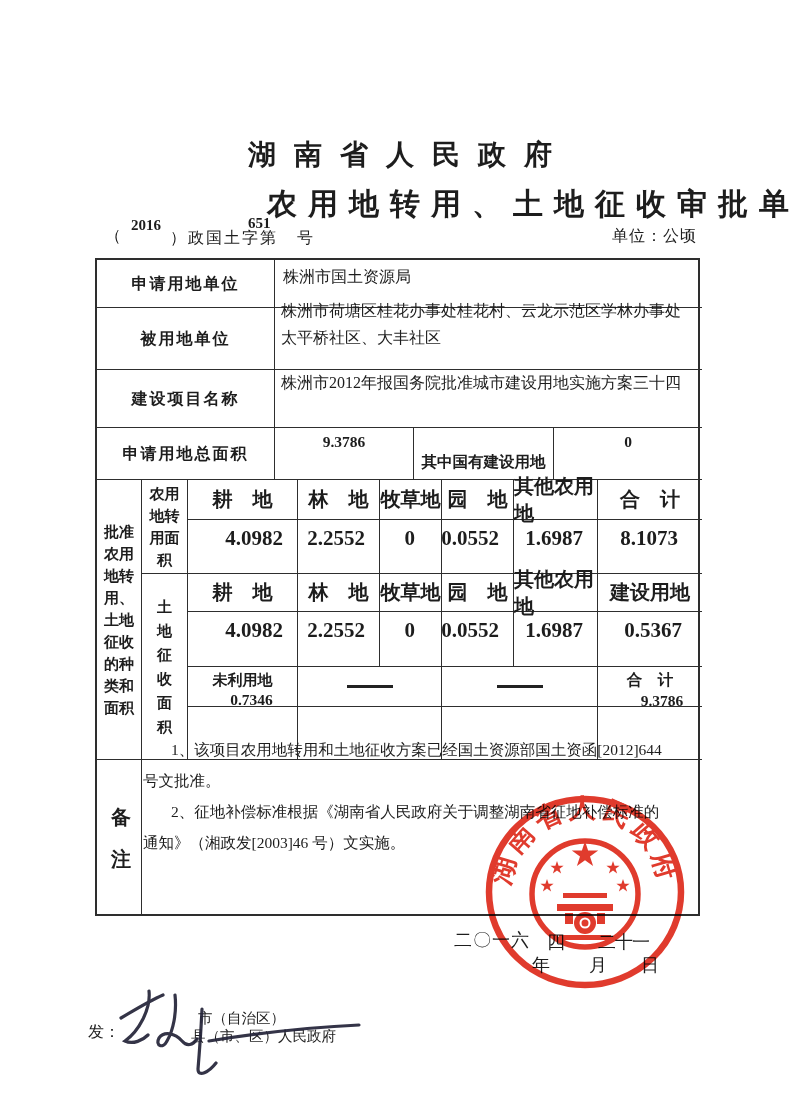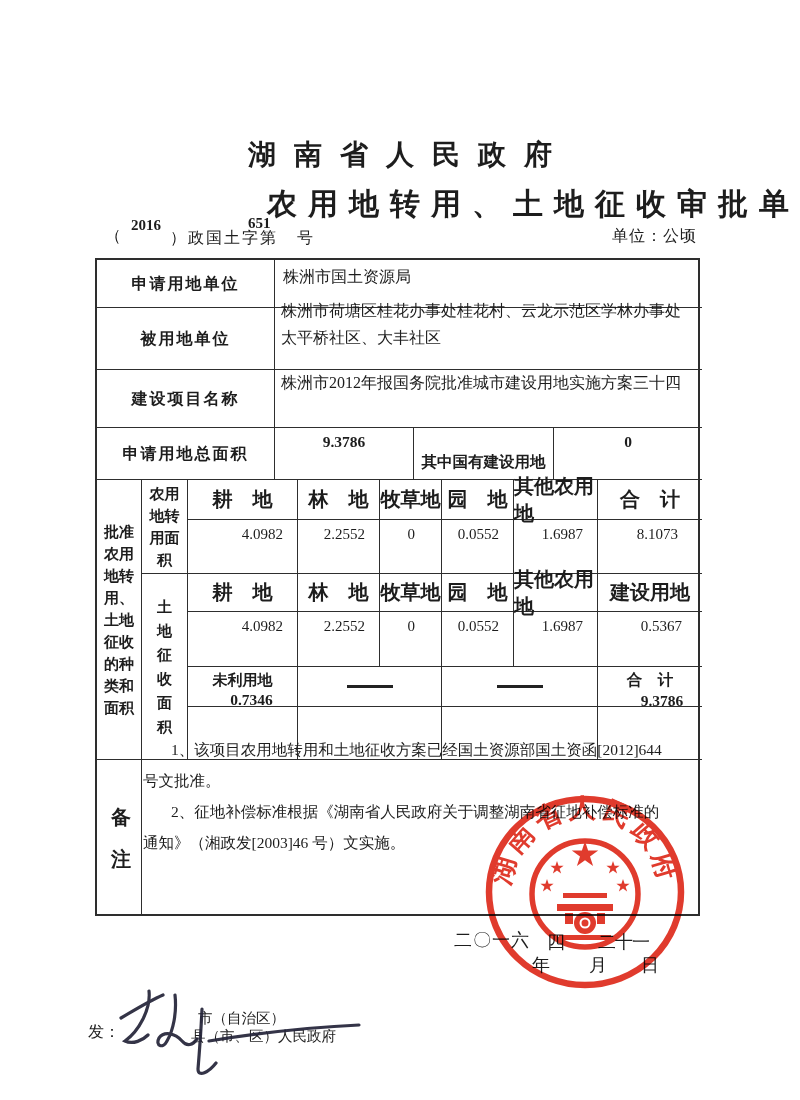--- a/index.html
+++ b/index.html
@@ -17,21 +17,21 @@
   .tbl{left:95px;top:258px;width:605px;height:658px;border:2px solid #2e2e2e;box-sizing:border-box;}
   .cell{position:absolute;box-sizing:border-box;font-size:16px;line-height:1.35;}
   .br{border-right:1.6px solid #2e2e2e;}
   .bb{border-bottom:1.6px solid #2e2e2e;}
   .ctr{display:flex;align-items:center;justify-content:center;}
   .lblsp{letter-spacing:2px;font-weight:600;}
   .topnum{display:flex;justify-content:center;align-items:flex-start;padding-top:4px;
           font-weight:700;font-size:15.5px;}
   .hdr{display:flex;align-items:center;justify-content:center;font-weight:600;font-size:20px;}
   .val{display:flex;justify-content:flex-end;align-items:flex-start;padding:4px 14px 16px 0;
-       font-weight:400;font-size:15px;}
+       font-weight:700;font-size:21px;}
   .vert2{width:32px;line-break:anywhere;word-break:break-all;font-size:15px;line-height:22px;
          font-weight:600;text-align:center;}
   .vert1{width:16px;line-break:anywhere;word-break:break-all;font-size:15px;line-height:24px;
          font-weight:600;text-align:center;}
   .vertbz{width:16px;line-break:anywhere;word-break:break-all;font-size:20px;line-height:42px;
          font-weight:600;text-align:left;}
   .dashline{width:46px;height:2.4px;background:#222;}
   .notes{left:143px;top:734px;width:556px;font-size:15.5px;line-height:31px;white-space:nowrap;z-index:2;}
   .note-ind{padding-left:28px;}
   

